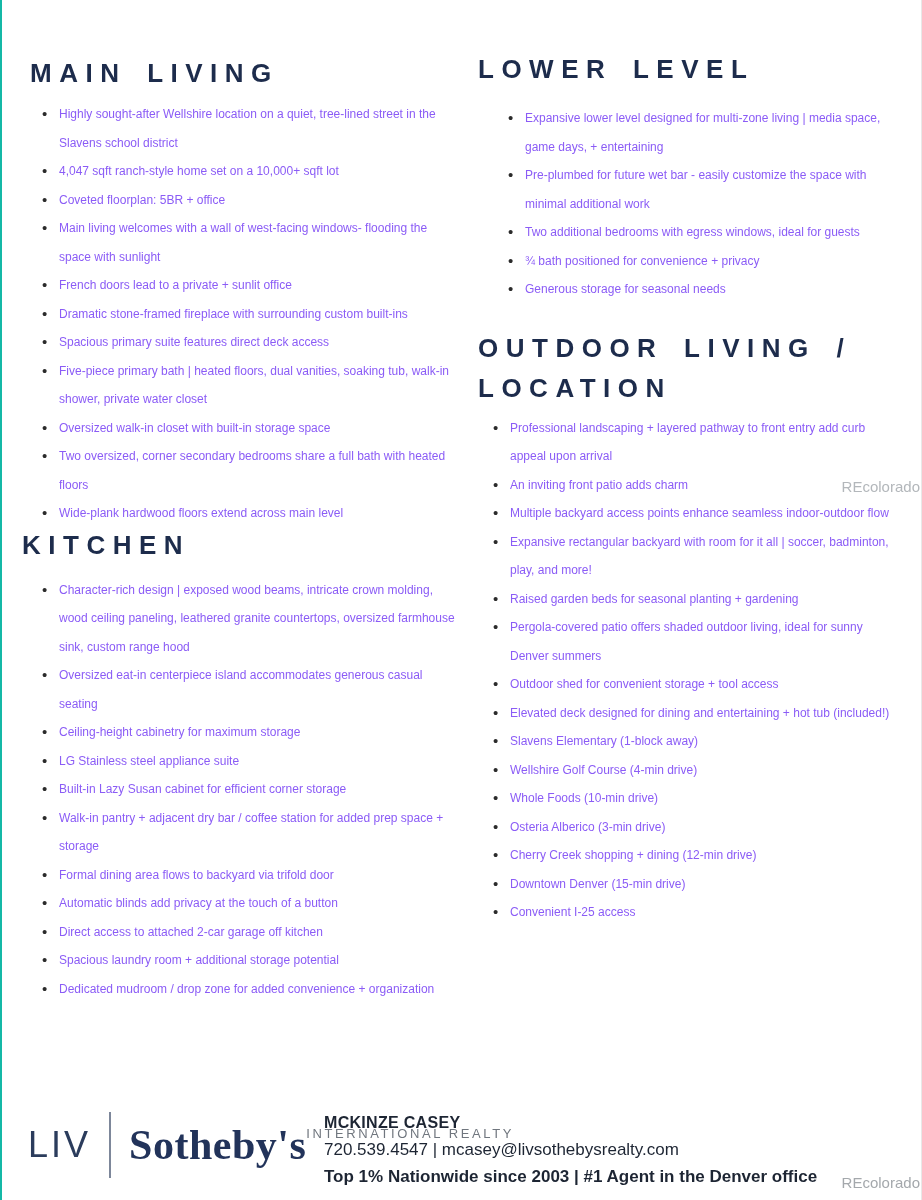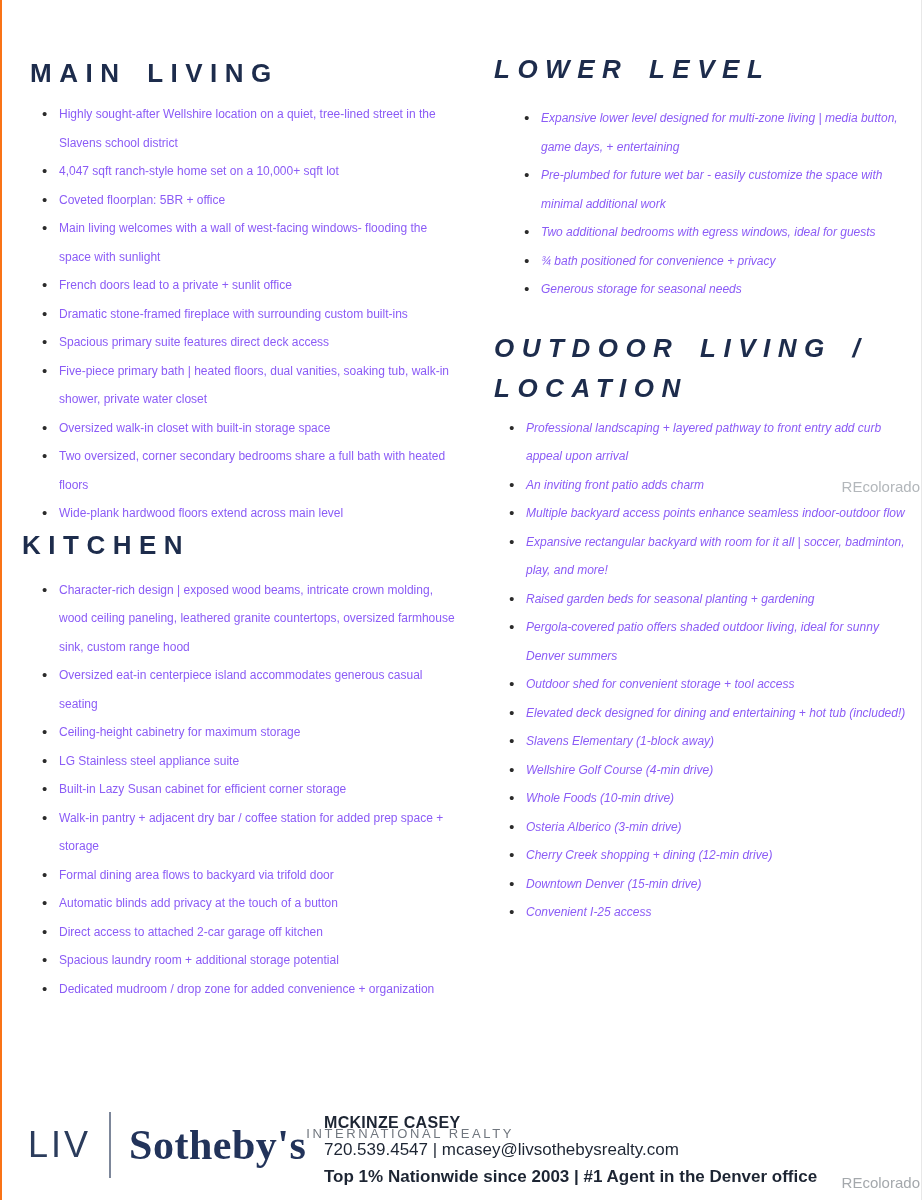--- a/index.html
+++ b/index.html
@@ -1,25 +1,25 @@
 <!DOCTYPE html>
 <html><head>
 <meta charset="utf-8">
 <style>
   html,body{margin:0;padding:0;}
   body{
     width:922px;height:1200px;position:relative;background:#ffffff;
     font-family:"Liberation Sans","DejaVu Sans",sans-serif;
     color:#1e1e20;overflow:hidden;
   }
-  .page{position:absolute;inset:0;border-left:2px solid #f97316;border-right:1px solid #e8e8e8;}
+  .page{position:absolute;inset:0;border-left:2px solid #14b8a6;border-right:1px solid #e8e8e8;}
 
   .col{position:absolute;}
   .col-left{left:20px;top:56px;width:436px;}
-  .col-right{left:492px;top:52px;width:418px;font-style:italic;}
+  .col-right{left:476px;top:52px;width:418px;}
 
   h2.h{
     font-size:26px;font-weight:700;color:#1d2c4c;margin:0;
     letter-spacing:7.5px;word-spacing:6px;line-height:34px;
   }
   h2.main-living{margin-left:8px;margin-bottom:10px;}
   h2.kitchen{margin-bottom:14px;}
   h2.lower-level{margin-bottom:18px;}
   h2.outdoor{margin-top:24px;margin-bottom:6px;line-height:40px;}
 
@@ -100,21 +100,21 @@
         <li>Automatic blinds add privacy at the touch of a button</li>
         <li>Direct access to attached 2-car garage off kitchen</li>
         <li>Spacious laundry room + additional storage potential</li>
         <li>Dedicated mudroom / drop zone for added convenience + organization</li>
       </ul>
   </div>
 
   <div class="col col-right">
     <h2 class="h lower-level">LOWER LEVEL</h2>
     <ul class="bullets indent-more lower-list">
-        <li>Expansive lower level designed for multi-zone living | media button, game days, + entertaining</li>
+        <li>Expansive lower level designed for multi-zone living | media space, game days, + entertaining</li>
         <li>Pre-plumbed for future wet bar - easily customize the space with minimal additional work</li>
         <li>Two additional bedrooms with egress windows, ideal for guests</li>
         <li>¾ bath positioned for convenience + privacy</li>
         <li>Generous storage for seasonal needs</li>
       </ul>
 
     <h2 class="h outdoor">OUTDOOR LIVING / LOCATION</h2>
     <ul class="bullets indent-less outdoor-list">
         <li>Professional landscaping + layered pathway to front entry add curb appeal upon arrival</li>
         <li>An inviting front patio adds charm</li>

